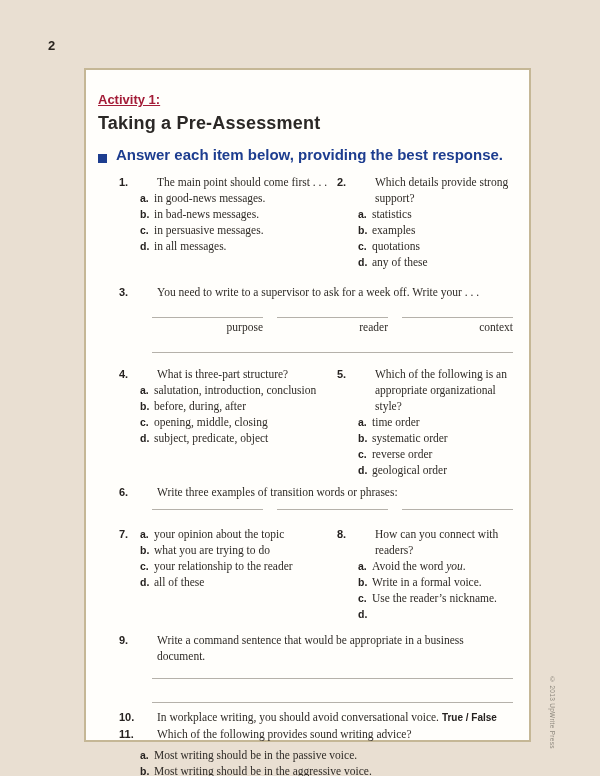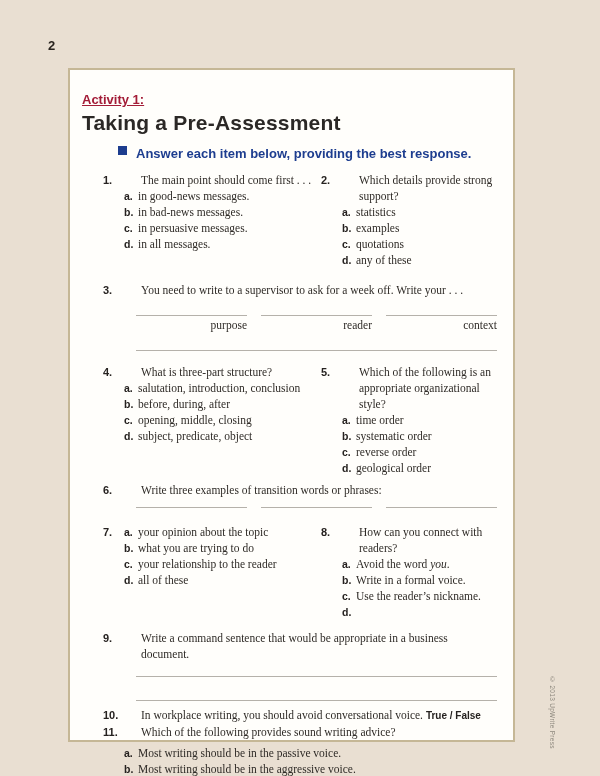--- a/index.html
+++ b/index.html
@@ -6,35 +6,35 @@
   body{
     width:600px;height:776px;position:relative;overflow:hidden;
     background:#e9dfd2;
     font-family:"Liberation Serif",serif;
   }
   .page-num{
     position:absolute;left:48px;top:38px;
     font-family:"Liberation Sans",sans-serif;font-weight:bold;font-size:13px;color:#29241f;
   }
   .card{
-    position:absolute;left:68px;top:68px;width:447px;height:674px;
+    position:absolute;left:84px;top:68px;width:447px;height:674px;
     box-sizing:border-box;background:#fffefb;border:2px solid #c5b796;
     padding:22px 16px 0 12px;
   }
   .activity{
     font-family:"Liberation Sans",sans-serif;font-weight:bold;font-size:13px;
     color:#a31c37;text-decoration:underline;
   }
   .title{
     margin-top:4px;font-family:"Liberation Sans",sans-serif;font-weight:bold;
-    font-size:21px;line-height:24px;color:#2b2826;letter-spacing:.2px;
+    font-size:18px;line-height:24px;color:#2b2826;letter-spacing:.2px;
   }
   .directive{
-    margin-top:11px;display:flex;align-items:flex-start;gap:9px;
-    font-family:"Liberation Sans",sans-serif;font-weight:bold;font-size:13px;color:#1d3d8f;margin-left:36px;
+    margin-top:11px;display:flex;align-items:flex-end;gap:9px;
+    font-family:"Liberation Sans",sans-serif;font-weight:bold;font-size:15px;color:#1d3d8f;
   }
   .sq{width:9px;height:9px;background:#1d3d8f;flex:none;}
   .questions{margin:11px 0 0 21px;font-size:11.5px;color:#2f2b27;}
   .two-col{display:grid;grid-template-columns:218px 1fr;}
   .q{display:flex;}
   .qn{
     flex:none;width:18px;font-family:"Liberation Sans",sans-serif;
     font-weight:bold;font-size:11px;line-height:16px;color:#262220;
   }
   .qbody{flex:1;min-width:0;}

